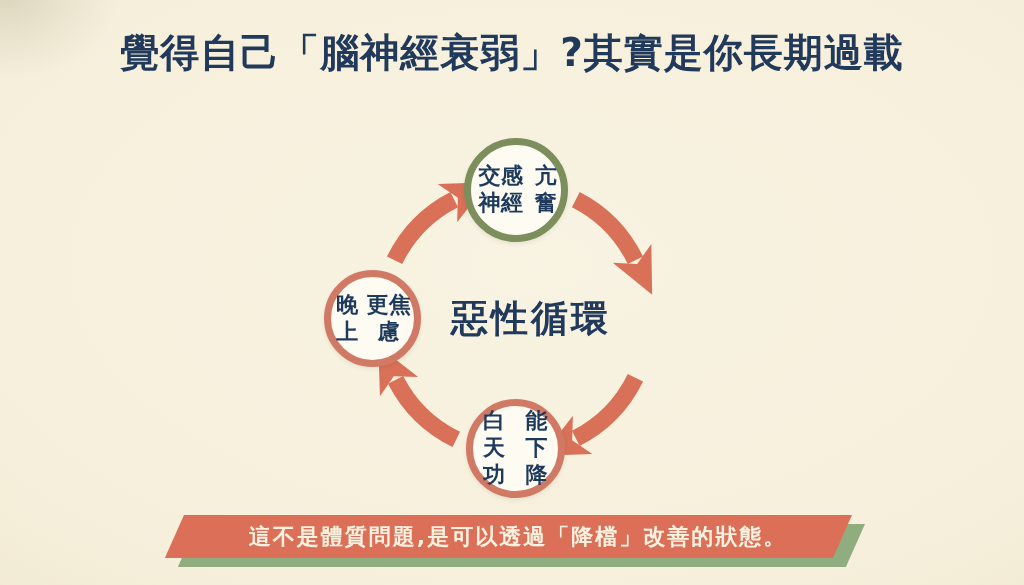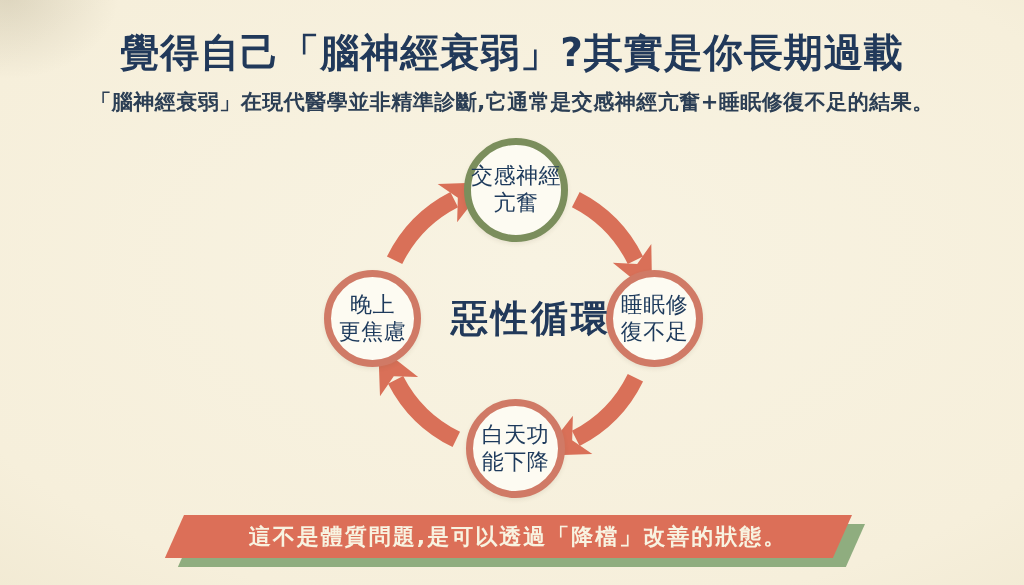--- a/index.html
+++ b/index.html
@@ -24,22 +24,22 @@
   }
   .subtitle {
     position: absolute; top: 88px; left: 0; width: 1024px;
     text-align: center; font-size: 21px; font-weight: 600;
     color: #2b3e54; letter-spacing: 0.5px; white-space: nowrap;
   }
   .arrows { position: absolute; left: 0; top: 0; }
   .node {
     position: absolute; box-sizing: border-box; border-radius: 50%;
     background: #fdfbf2; border: 7px solid #d07a66;
-    display: flex; flex-direction: column; align-items: center; justify-content: center;
-    text-align: center; color: #1d3a5c; font-weight: 400;
+    display: flex; flex-direction: row; align-items: center; justify-content: center;
+    text-align: center; color: #1d3a5c; font-weight: 700;
     font-size: 22px; line-height: 1.22; letter-spacing: 0.5px;
     box-shadow: 0 2px 4px rgba(90,80,50,0.10);
   }
   .node-top    { left: 464px; top: 138px; width: 104px; height: 104px; border-color: #7b8e5c; }
   .node-right  { left: 606px; top: 270px; width: 97px;  height: 97px; }
   .node-bottom { left: 466px; top: 399px; width: 99px;  height: 99px; }
   .node-left   { left: 324px; top: 270px; width: 97px;  height: 97px; }
   .center-label {
     position: absolute; left: 515px; top: 319px; transform: translate(-50%, -50%);
     font-size: 37px; font-weight: 800; color: #21395a; letter-spacing: 3px;
@@ -62,43 +62,38 @@
     color: #f8f3e1; font-size: 22px; font-weight: 700; letter-spacing: 2px;
     white-space: nowrap;
   }
 </style>
 </head>
 <body>
 
 <div class="stage">
 
   <div class="title">覺得自己「腦神經衰弱」?其實是你長期過載</div>
-  <div class="subtitle">「腦神經衰弱」在現代醫學並非精準診斷,它通常是交感神經亢奮+睡眠修復不足的結果。</div>
 
   <svg class="arrows" width="1024" height="585" viewBox="0 0 1024 585" aria-hidden="true">
     <defs>
       <marker id="ah" viewBox="0 0 10 10" refX="2" refY="5" markerWidth="3" markerHeight="3" orient="auto">
         <path d="M0.5,0.8 L9.5,5 L0.5,9.2 L2.8,5 Z" fill="#d97058"></path>
       </marker>
     </defs>
     <path d="M394.6,260.3 A134,134 0 0 1 454.2,199.6" fill="none" stroke="#d97058" stroke-width="17" marker-end="url(#ah)"></path>
     <path d="M575.8,199.6 A134,134 0 0 1 635.4,260.3" fill="none" stroke="#d97058" stroke-width="17" marker-end="url(#ah)"></path>
     <path d="M635.4,377.7 A134,134 0 0 1 575.8,438.4" fill="none" stroke="#d97058" stroke-width="17" marker-end="url(#ah)"></path>
     <path d="M456.3,439.4 A134,134 0 0 1 395.6,379.8" fill="none" stroke="#d97058" stroke-width="17" marker-end="url(#ah)"></path>
   </svg>
 
   <div class="node node-top">
     <span>交感神經</span>
     <span>亢奮</span>
   </div>
 
-  <div class="node node-right">
-    <span>睡眠修</span>
-    <span>復不足</span>
-  </div>
 
   <div class="node node-left">
     <span>晚上</span>
     <span>更焦慮</span>
   </div>
 
   <div class="node node-bottom">
     <span>白天功</span>
     <span>能下降</span>
   </div>

